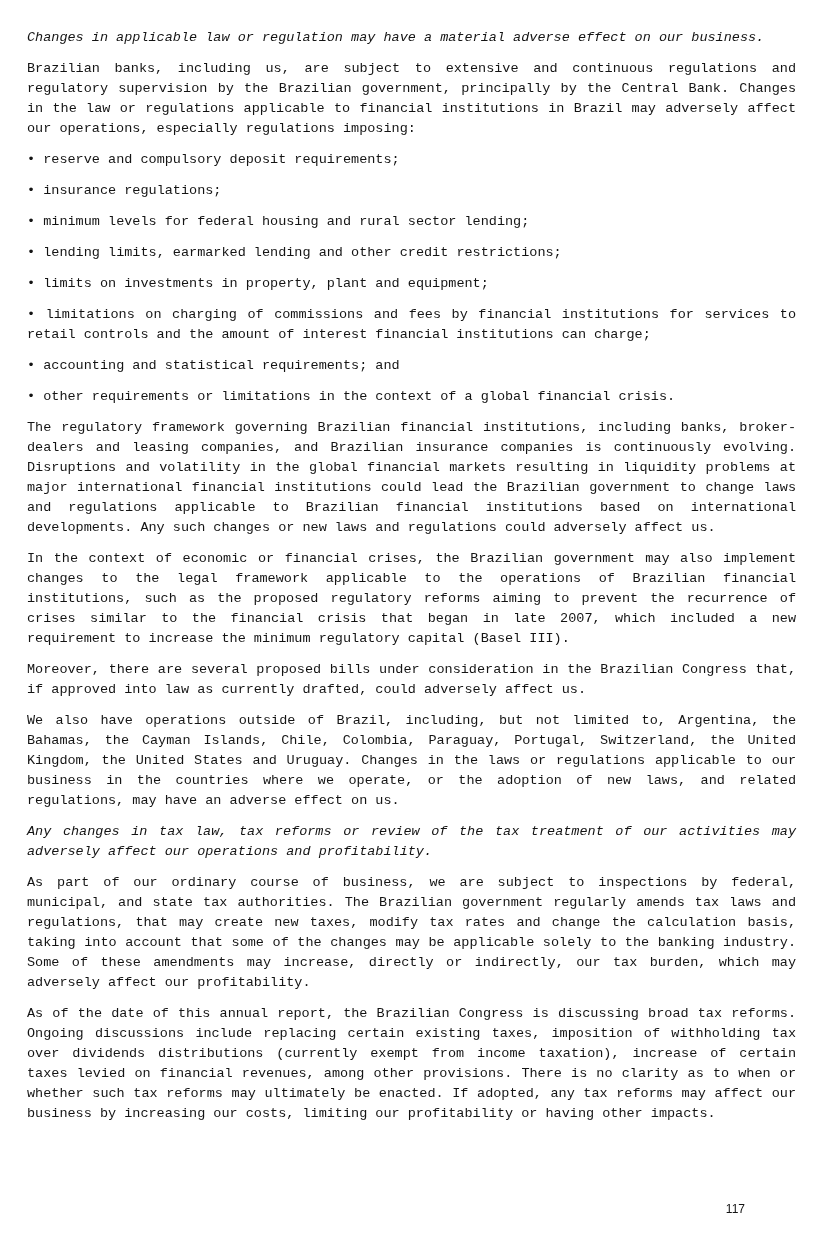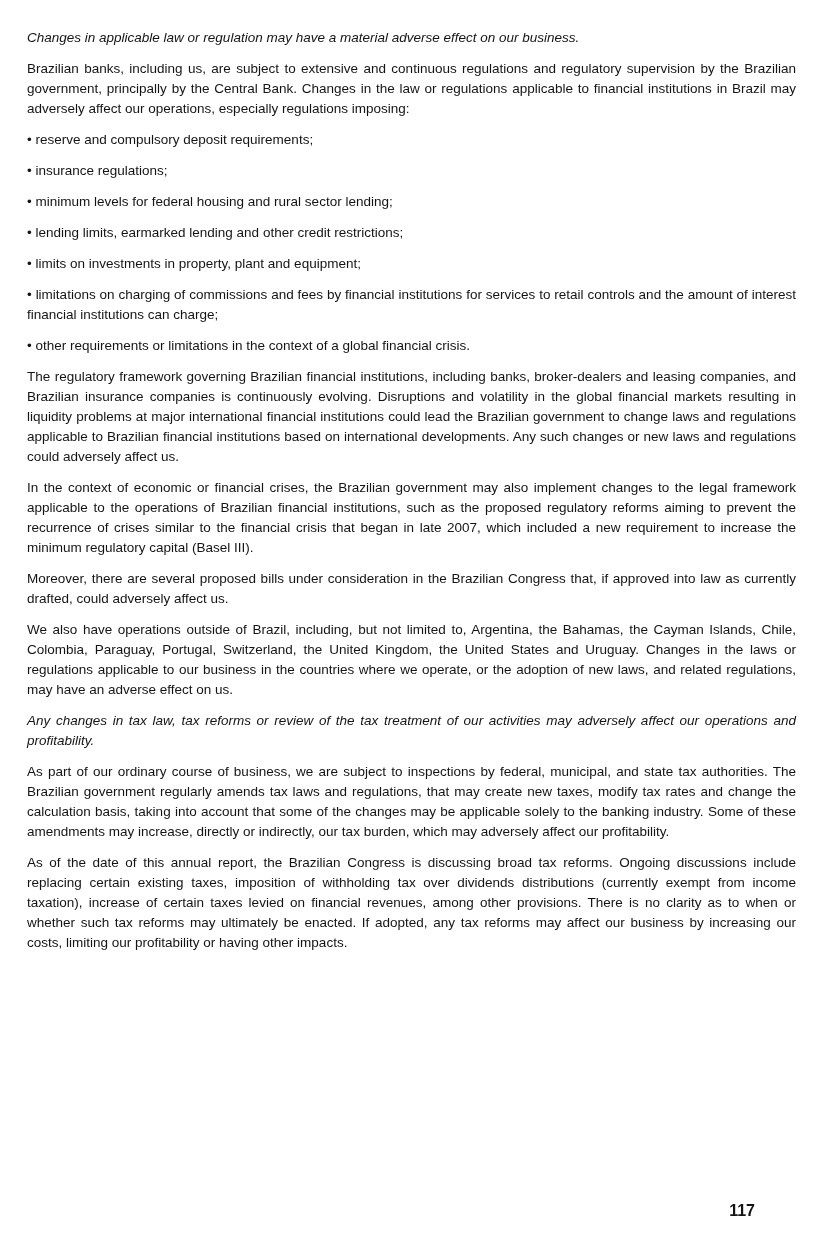--- a/index.html
+++ b/index.html
@@ -16,34 +16,34 @@
     overflow: hidden;
   }
   .content {
     padding: 28px 18px 0 27px;
   }
   p.block {
     margin: 0 0 11px 0;
     font-size: 13.5px;
     line-height: 20px;
     text-align: justify;
+    font-family: Liberation Mono, monospace;
   }
   p.heading {
     font-style: italic;
   }
   p.bullet .marker {
     display: inline;
   }
   .footer {
     position: absolute;
     top: 1202px;
-    right: 59px;
-    font-size: 16px;
+    right: 69px;
+    font-size: 12px;
     color: #141414;
-    font-weight: bold;
   }
 </style>
 </head>
 <body>
 
 <div class="content">
 
   <p class="block heading">Changes in applicable law or regulation may have a material adverse effect on our business.</p>
 
   <p class="block">Brazilian banks, including us, are subject to extensive and continuous regulations and regulatory supervision by the Brazilian government, principally by the Central Bank. Changes in the law or regulations applicable to financial institutions in Brazil may adversely affect our operations, especially regulations imposing:</p>
@@ -58,20 +58,21 @@
 
 
   <p class="block bullet"><span class="marker">•</span> <span>lending limits, earmarked lending and other credit restrictions;</span></p>
 
   <p class="block bullet"><span class="marker">•</span> <span>limits on investments in property, plant and equipment;</span></p>
 
 
 
   <p class="block bullet"><span class="marker">•</span> <span>limitations on charging of commissions and fees by financial institutions for services to retail controls and the amount of interest financial institutions can charge;</span></p>
 
+  <p class="block bullet"><span class="marker">•</span> <span>accounting and statistical requirements; and</span></p>
 
   <p class="block bullet"><span class="marker">•</span> <span>other requirements or limitations in the context of a global financial crisis.</span></p>
 
   <p class="block">The regulatory framework governing Brazilian financial institutions, including banks, broker-dealers and leasing companies, and Brazilian insurance companies is continuously evolving. Disruptions and volatility in the global financial markets resulting in liquidity problems at major international financial institutions could lead the Brazilian government to change laws and regulations applicable to Brazilian financial institutions based on international developments. Any such changes or new laws and regulations could adversely affect us.</p>
 
   <p class="block">In the context of economic or financial crises, the Brazilian government may also implement changes to the legal framework applicable to the operations of Brazilian financial institutions, such as the proposed regulatory reforms aiming to prevent the recurrence of crises similar to the financial crisis that began in late 2007, which included a new requirement to increase the minimum regulatory capital (Basel III).</p>
 
   <p class="block">Moreover, there are several proposed bills under consideration in the Brazilian Congress that, if approved into law as currently drafted, could adversely affect us.</p>
 
   <p class="block">We also have operations outside of Brazil, including, but not limited to, Argentina, the Bahamas, the Cayman Islands, Chile, Colombia, Paraguay, Portugal, Switzerland, the United Kingdom, the United States and Uruguay. Changes in the laws or regulations applicable to our business in the countries where we operate, or the adoption of new laws, and related regulations, may have an adverse effect on us.</p>

